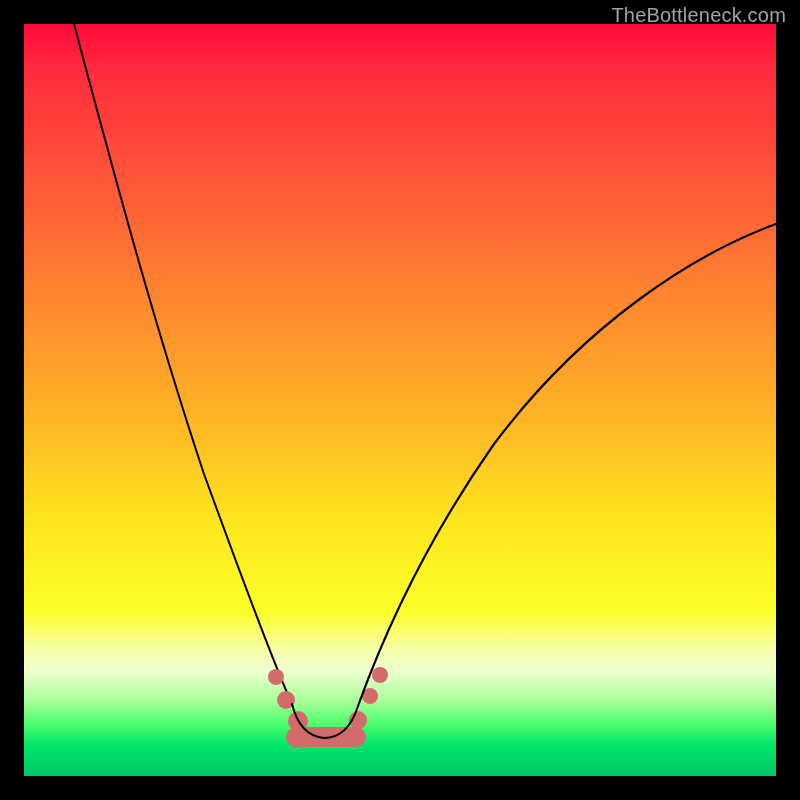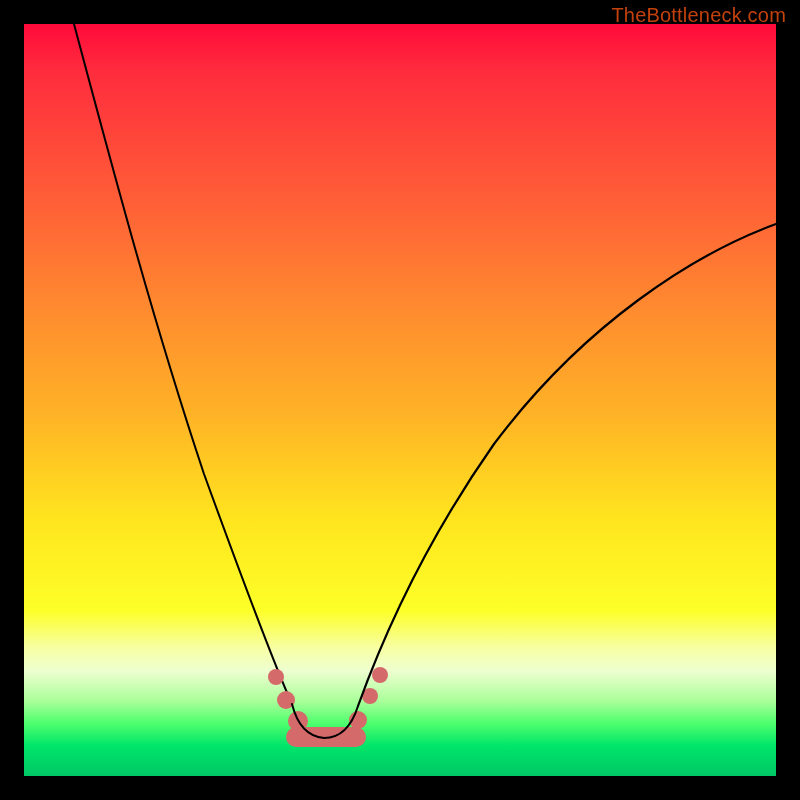--- a/index.html
+++ b/index.html
@@ -31,21 +31,21 @@
       #aaff9a 90%,
       #4eff6d 93%,
       #00e56a 96%,
       #00c765 100%
     );
   }
   .watermark {
     position: absolute;
     top: 4px;
     right: 14px;
-    color: #c2410c;
+    color: #a3a3a3;
     font-size: 20px;
     letter-spacing: 0.2px;
     user-select: none;
   }
   svg.curve {
     position: absolute;
     left: 0;
     top: 0;
     width: 752px;
     height: 752px;

